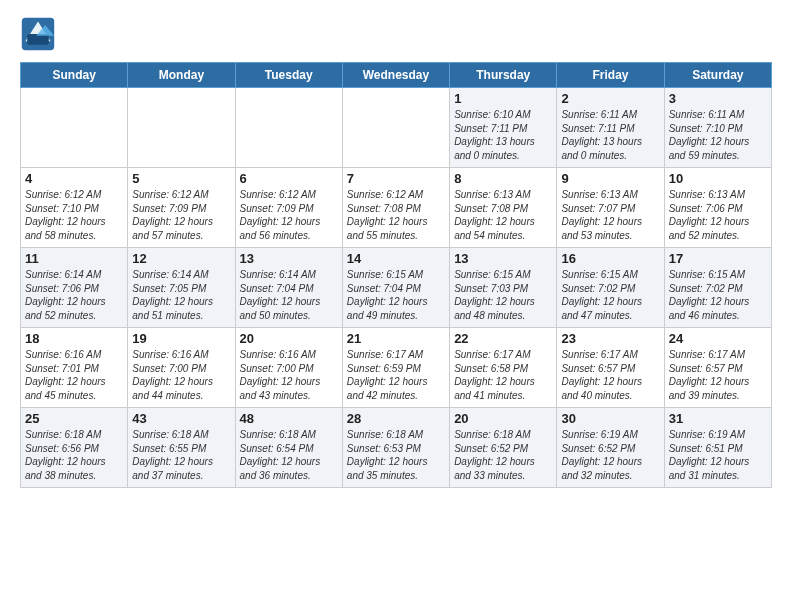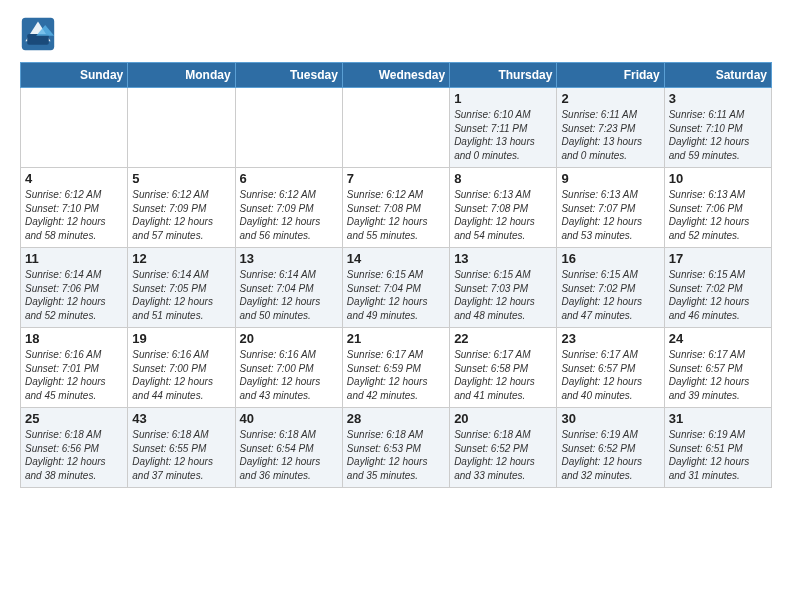--- a/index.html
+++ b/index.html
@@ -55,21 +55,21 @@
       table-layout: fixed;
     }
     thead tr {
       background-color: #2e6da4;
     }
     thead th {
       color: #fff;
       font-size: 12px;
       font-weight: bold;
       padding: 5px 4px;
-      text-align: right;
+      text-align: center;
       border: 1px solid #5a9fd4;
     }
     tbody tr {
       vertical-align: top;
     }
     tbody tr:nth-child(odd) {
       background-color: #f0f4f8;
     }
     tbody tr:nth-child(even) {
       background-color: #ffffff;
@@ -142,21 +142,21 @@
           <td class="empty"></td>
           <td>
             <span class="day-num">1</span>
             <div class="cell-text">Sunrise: 6:10 AM
 Sunset: 7:11 PM
 Daylight: 13 hours and 0 minutes.</div>
           </td>
           <td>
             <span class="day-num">2</span>
             <div class="cell-text">Sunrise: 6:11 AM
-Sunset: 7:23 PM
+Sunset: 7:11 PM
 Daylight: 13 hours and 0 minutes.</div>
           </td>
           <td>
             <span class="day-num">3</span>
             <div class="cell-text">Sunrise: 6:11 AM
 Sunset: 7:10 PM
 Daylight: 12 hours and 59 minutes.</div>
           </td>
         </tr>
         <tr>
@@ -298,21 +298,21 @@
 Sunset: 6:56 PM
 Daylight: 12 hours and 38 minutes.</div>
           </td>
           <td>
             <span class="day-num">43</span>
             <div class="cell-text">Sunrise: 6:18 AM
 Sunset: 6:55 PM
 Daylight: 12 hours and 37 minutes.</div>
           </td>
           <td>
-            <span class="day-num">40</span>
+            <span class="day-num">48</span>
             <div class="cell-text">Sunrise: 6:18 AM
 Sunset: 6:54 PM
 Daylight: 12 hours and 36 minutes.</div>
           </td>
           <td>
             <span class="day-num">28</span>
             <div class="cell-text">Sunrise: 6:18 AM
 Sunset: 6:53 PM
 Daylight: 12 hours and 35 minutes.</div>
           </td>

